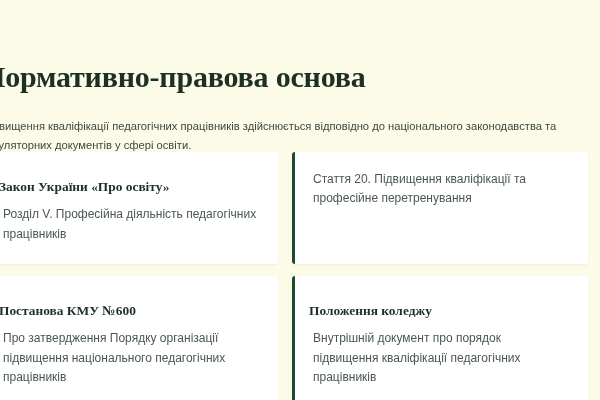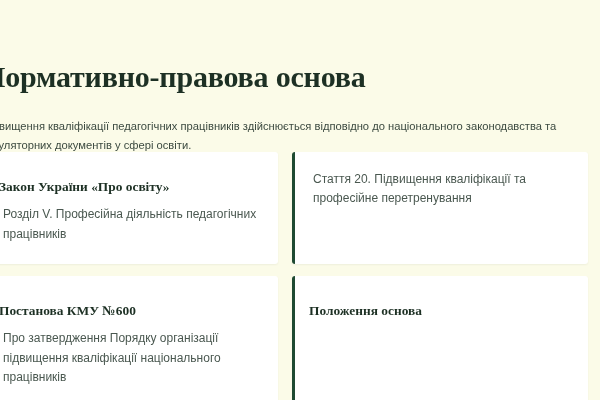--- a/index.html
+++ b/index.html
@@ -89,21 +89,22 @@
       <div class="card-title">Закон України «Про освіту»</div>
       <div class="card-text">Розділ V. Професійна діяльність педагогічних працівників</div>
     </div>
 
     <div class="card">
       <div class="card-text">Стаття 20. Підвищення кваліфікації та професійне перетренування</div>
     </div>
 
     <div class="card">
       <div class="card-title">Постанова КМУ №600</div>
-      <div class="card-text">Про затвердження Порядку організації підвищення кваліфікації національного працівників</div>
+      <div class="card-text">Про затвердження Порядку організації підвищення національного педагогічних працівників</div>
     </div>
 
     <div class="card">
-      <div class="card-title">Положення основа</div>
+      <div class="card-title">Положення коледжу</div>
+      <div class="card-text">Внутрішній документ про порядок підвищення кваліфікації педагогічних працівників</div>
     </div>
 
   </div>
 </div>
 
 </body></html>

